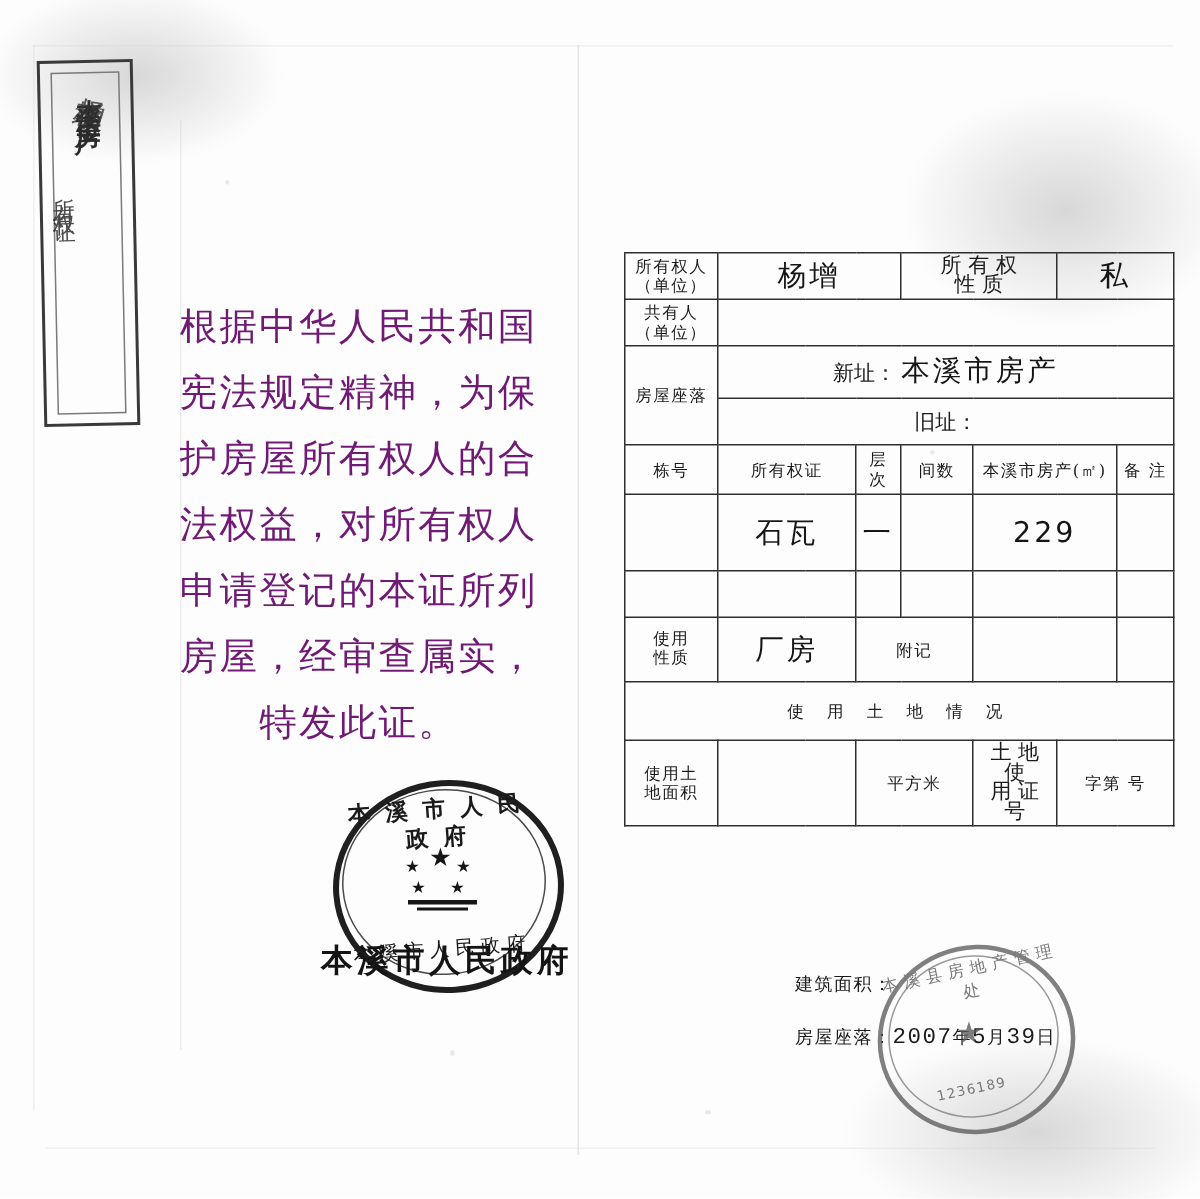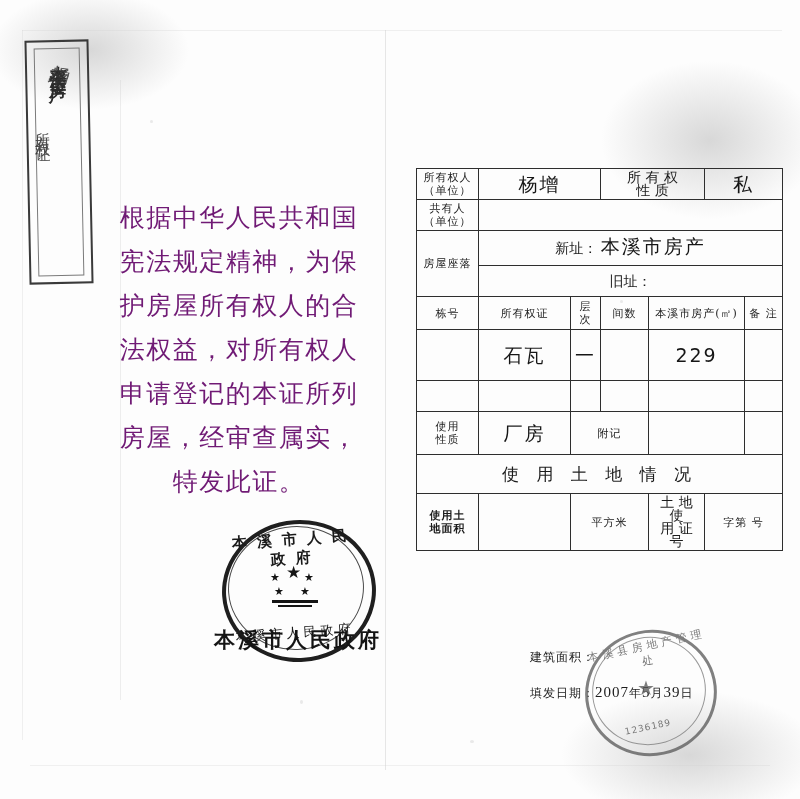--- a/index.html
+++ b/index.html
@@ -215,34 +215,34 @@
     color: #161616;
     letter-spacing: 2px;
   }
   .addr-new, .addr-old {
     text-align: left;
     padding-left: 6px;
   }
   .dotted-b { border-bottom: 1px dotted #555 !important; }
   #usage-title {
     letter-spacing: 6px;
-    font-size: 17px;
+    font-size: 11px;
   }
   
   #issue-block {
     position: absolute;
     left: 130px; top: 648px;
     font-family: "DejaVu Serif", serif;
     font-size: 12px;
     color: #1b1b1b;
     letter-spacing: 1px;
   }
   #issue-block .row { margin-bottom: 18px; }
   #issue-block .hand-date {
-    font-family: Liberation Serif, serif;
+    font-family: Liberation Mono, monospace;
     font-size: 15px;
     letter-spacing: 1px;
   }
   
   #office-seal {
     position: absolute;
     left: 185px; top: 630px;
     width: 132px; height: 126px;
     opacity: .78;
   }
@@ -427,42 +427,42 @@
           <td colspan="2" class="lbl">附记</td>
           <td colspan="2"></td>
           <td></td>
         </tr>
 
         <tr>
           <td id="usage-title" colspan="8" style="height:34px;">使 用 土 地 情 况</td>
         </tr>
 
         <tr>
-          <td class="lbl" style="height:50px;font-weight:bold;">
+          <td class="lbl" style="height:50px;">
             <div>使用土</div>
             <div>地面积</div>
           </td>
           <td colspan="2" class="hand"></td>
           <td colspan="2" class="lbl">平方米</td>
           <td class="lbl2">
             <div>土 地 使</div>
             <div>用 证 号</div>
           </td>
           <td colspan="2" class="lbl">字第    号</td>
         </tr>
       </tbody>
     </table>
 
     <div id="issue-block">
       <div class="row">
         <span>建筑面积：</span>
         <span class="hand-date"></span>
       </div>
       <div class="row">
-        <span>填发日期：</span><span class="hand-date">2007</span><span>年</span><span class="hand-date">5</span><span>月</span><span class="hand-date">39</span><span>日</span>
+        <span>房屋座落：</span><span class="hand-date">2007</span><span>年</span><span class="hand-date">5</span><span>月</span><span class="hand-date">39</span><span>日</span>
       </div>
     </div>
 
     <div id="office-seal">
       <div class="ring"></div>
       <div class="ring2"></div>
       <div class="arc">本溪县房地产管理处</div>
       <div class="star">★</div>
       <div class="arc-b">1236189</div>
     </div>

